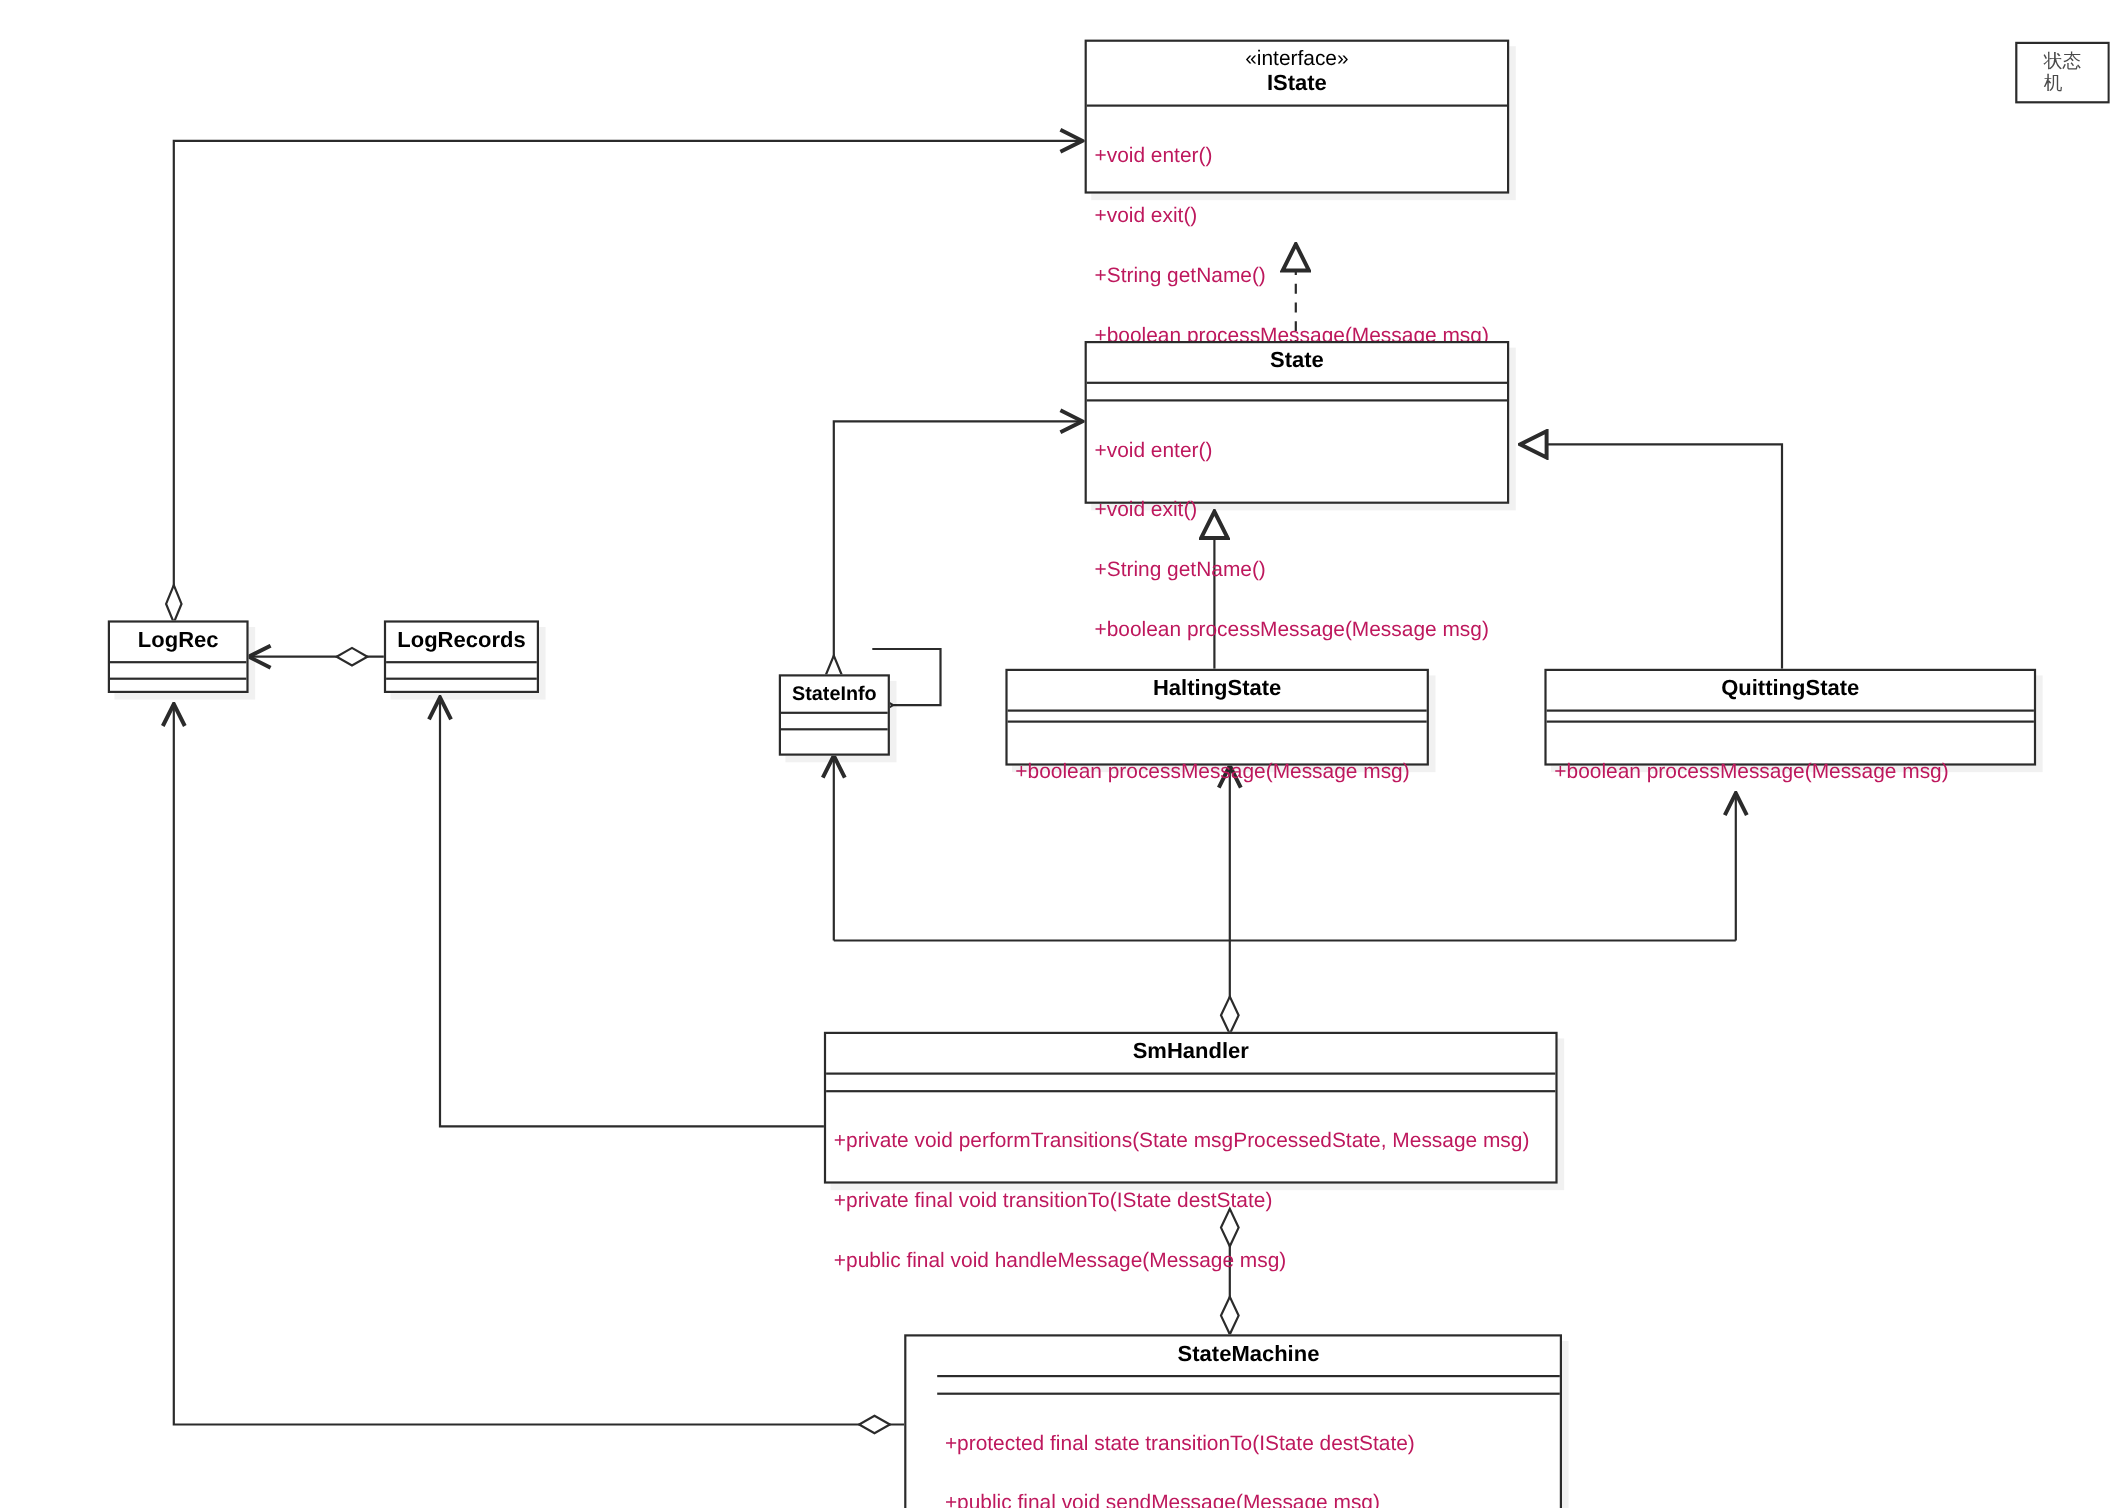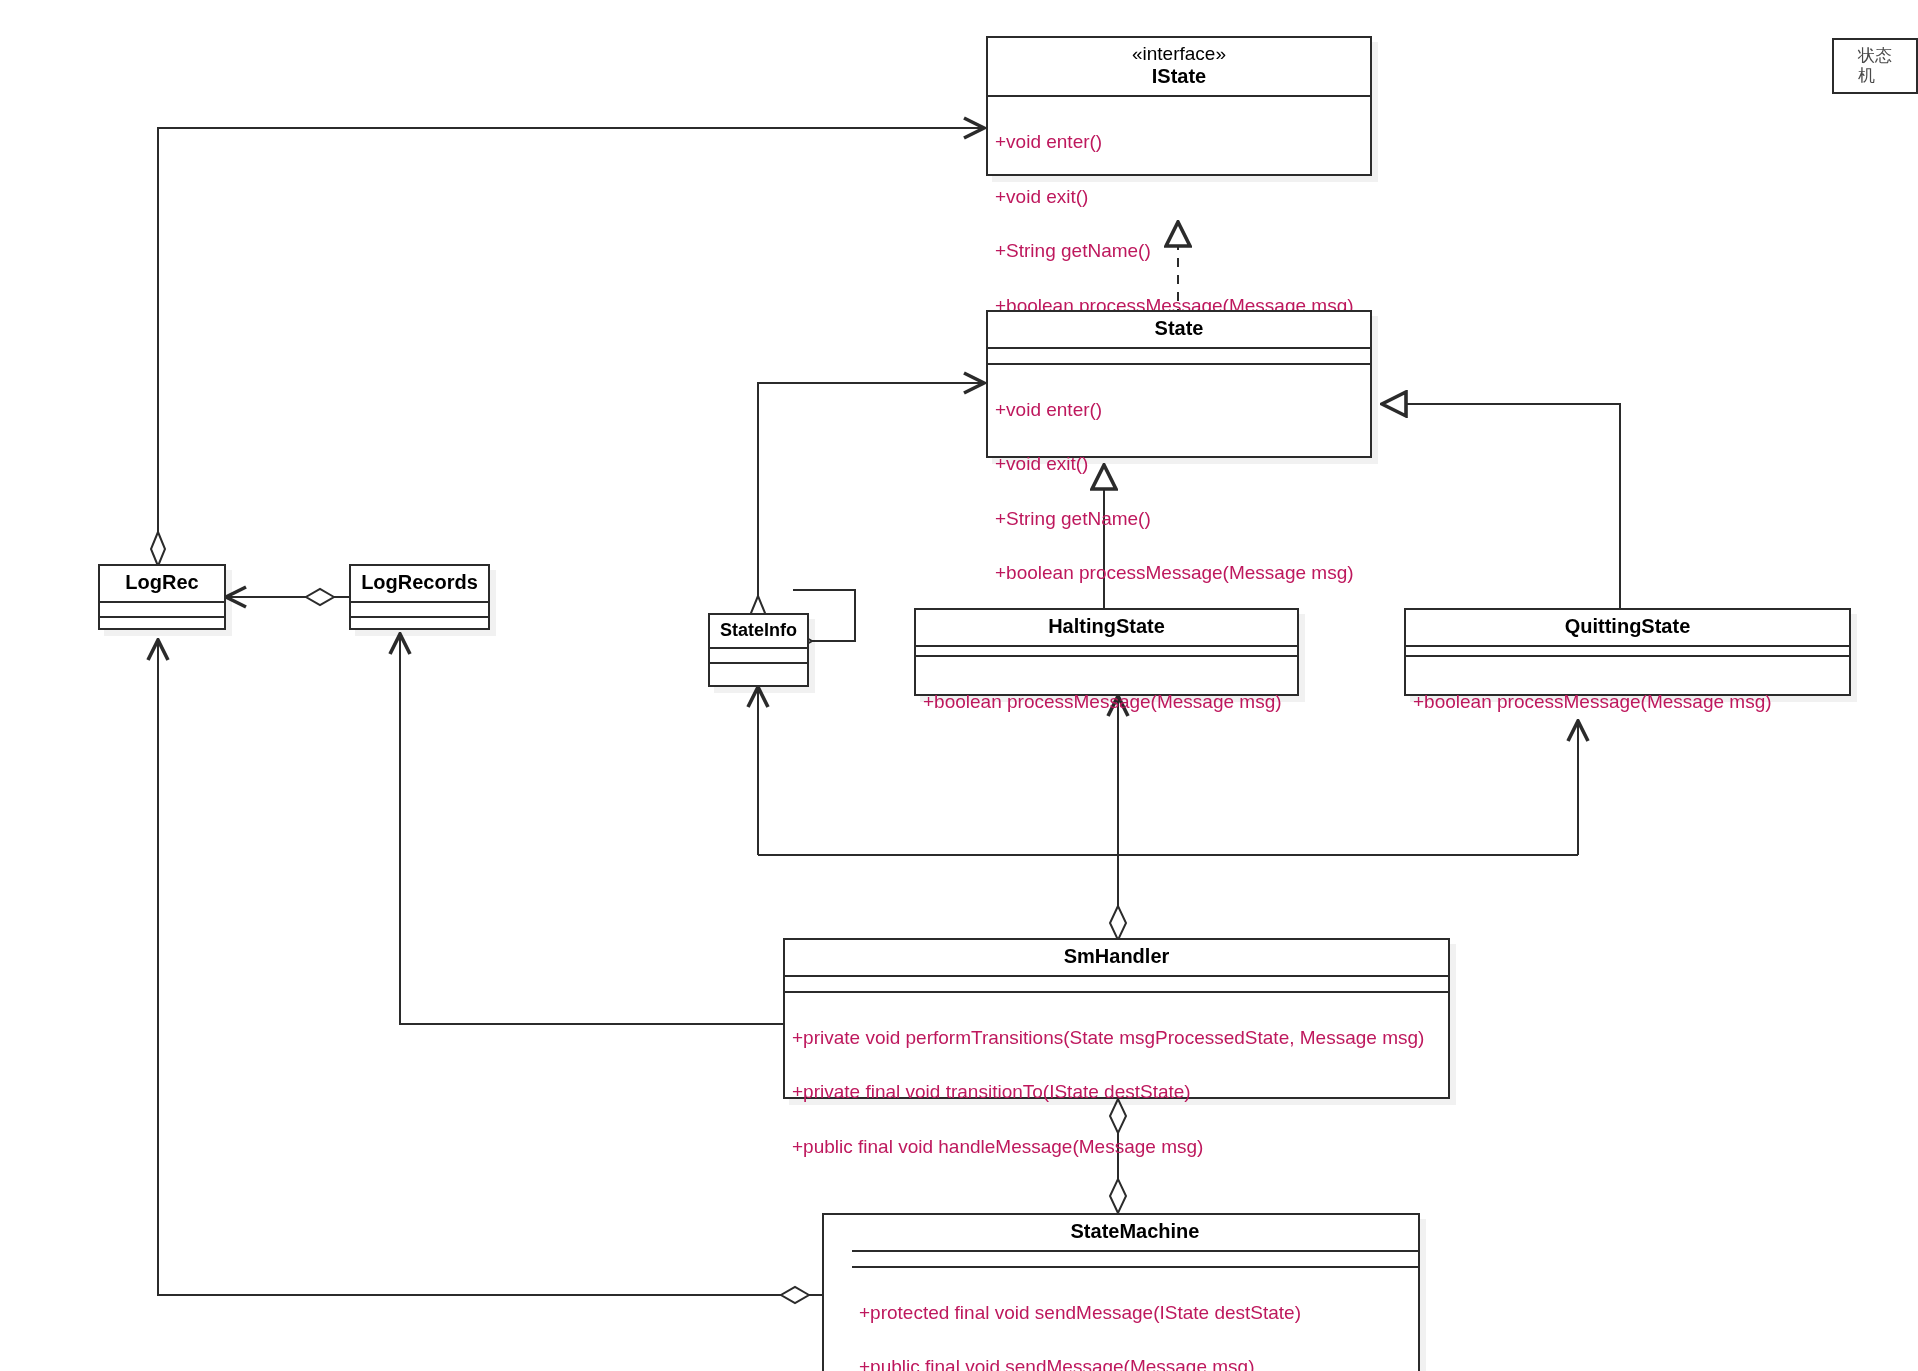--- a/index.html
+++ b/index.html
@@ -148,39 +148,39 @@
   <div class="cls" id="box-quittingstate" style="left:1404px;top:608px;width:447px;height:88px;">
     <div class="hdr">
       <span>QuittingState</span>
     </div>
     <div class="sep attrs" style="height:8px;"></div>
     <div class="sep ops">
       <div>+boolean processMessage(Message msg)</div>
     </div>
   </div>
 
-  <div class="cls" id="box-smhandler" style="left:783px;top:938px;width:667px;height:161px;">
+  <div class="cls" id="box-smhandler" style="left:749px;top:938px;width:667px;height:138px;">
     <div class="hdr">
       <span>SmHandler</span>
     </div>
     <div class="sep attrs"></div>
     <div class="sep ops">
       <div>+private void performTransitions(State msgProcessedState, Message msg)</div>
       <div>+private final void transitionTo(IState destState)</div>
       <div>+public final void handleMessage(Message msg)</div>
     </div>
   </div>
 
   <div class="cls" id="box-statemachine" style="left:822px;top:1213px;width:598px;height:172px;padding-left:28px;">
     <div class="hdr">
       <span>StateMachine</span>
     </div>
     <div class="sep attrs"></div>
     <div class="sep ops">
-      <div>+protected final void sendMessage(IState destState)</div>
+      <div>+protected final state transitionTo(IState destState)</div>
       <div>+public final void sendMessage(Message msg)</div>
     </div>
   </div>
 
   <div class="note" style="left:1832px;top:38px;width:86px;height:56px;">
     <span>状态机</span>
   </div>
 
 </div>
 

